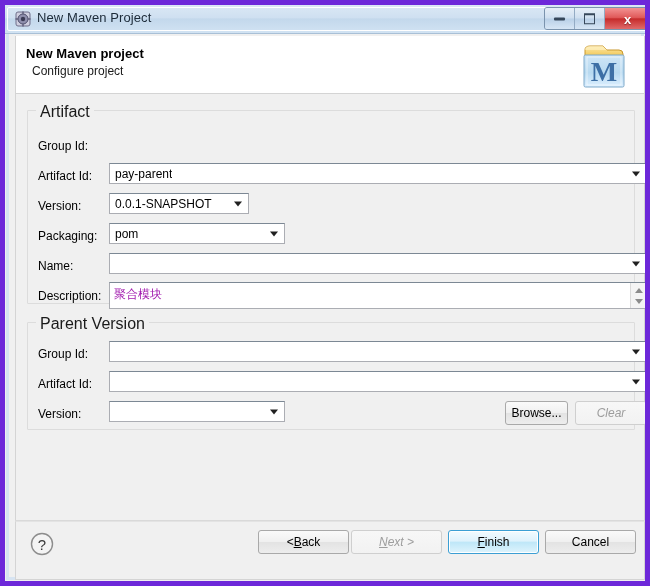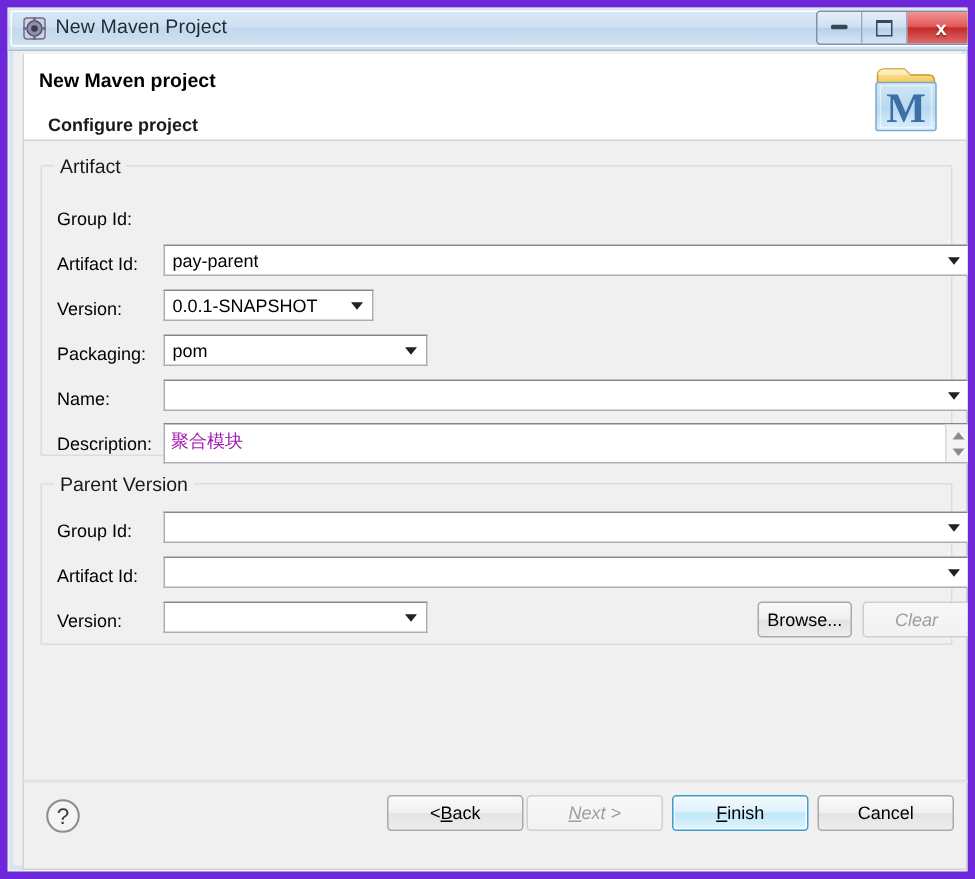--- a/index.html
+++ b/index.html
@@ -121,24 +121,23 @@
   }
   #header-title {
     position: absolute;
     left: 10px; top: 10px;
     font-size: 13px;
     font-weight: bold;
     color: #000000;
   }
   #header-sub {
     position: absolute;
-    left: 16px; top: 40px;
+    left: 16px; top: 28px;
     font-size: 12px;
     color: #1a1a1a;
-    font-weight: bold;
   }
   #header-icon {
     position: absolute;
     right: 12px; top: 5px;
     width: 56px;
     height: 50px;
   }
 
   
   #content {
@@ -158,21 +157,21 @@
     box-sizing: border-box;
     border: 1px solid #dcdcdc;
     border-radius: 1px;
   }
   .groupbox > .gb-legend {
     position: absolute;
     top: -8px;
     left: 8px;
     padding: 0 4px;
     background: #f0f0f0;
-    font-size: 13px;
+    font-size: 16px;
     color: #1a1a1a;
     white-space: nowrap;
     text-align: right;
   }
 
   .fieldlabel {
     position: absolute;
     font-size: 12px;
     color: #000000;
     white-space: nowrap;

